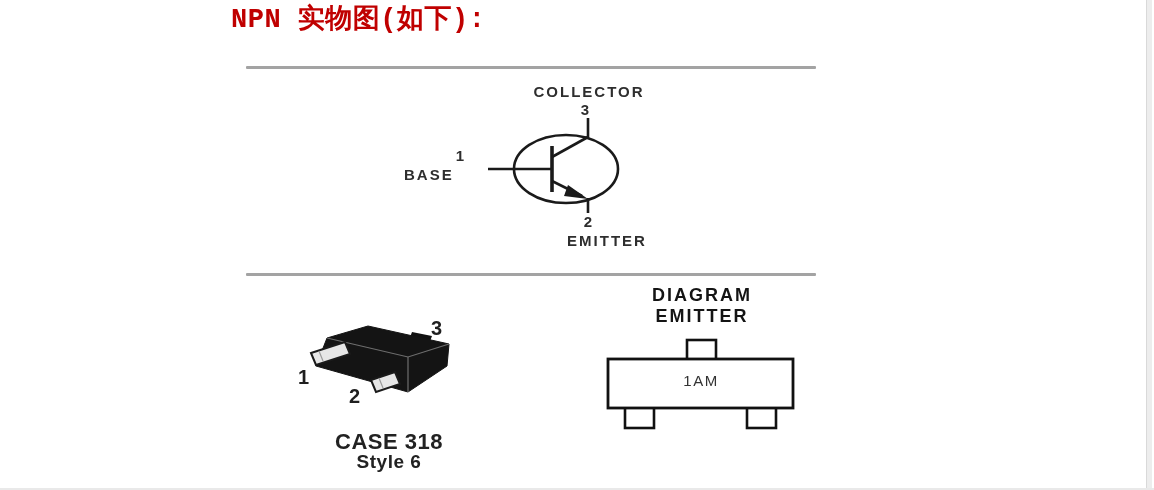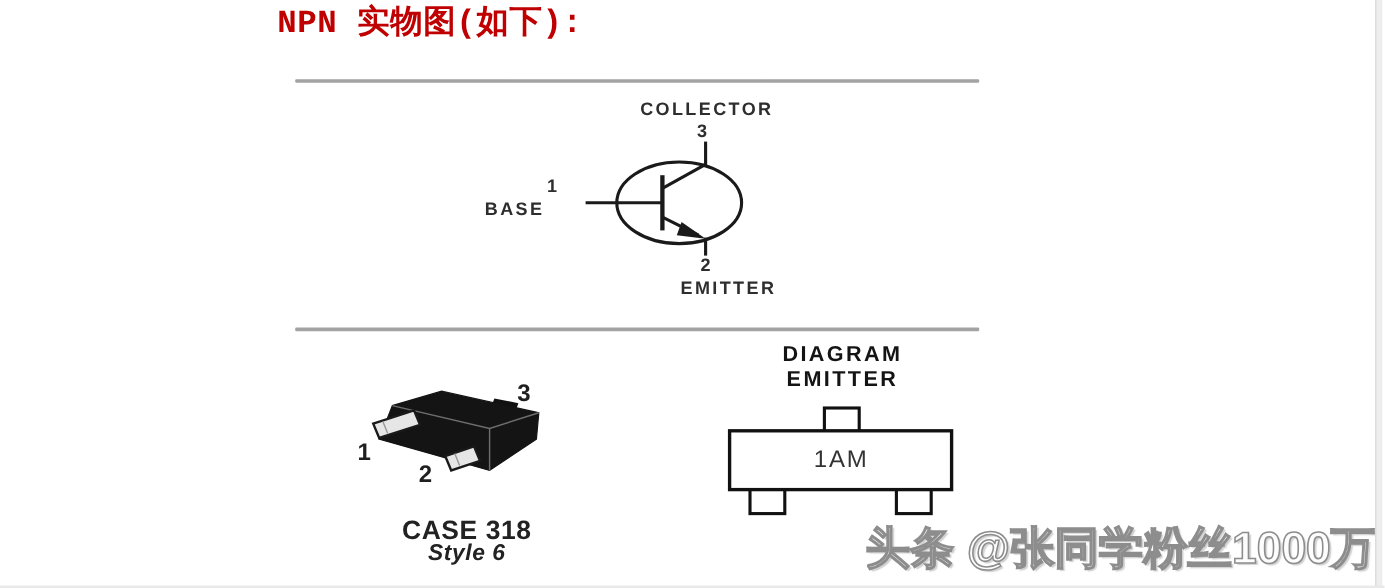--- a/index.html
+++ b/index.html
@@ -35,28 +35,28 @@
   .pkg-pin{position:absolute;color:#1f1f1f;font-weight:700;font-size:20px;line-height:1;letter-spacing:0;}
   .pkg-pin3{left:431px;top:318px;}
   .pkg-pin1{left:298px;top:367px;}
   .pkg-pin2{left:349px;top:386px;}
   .caption{
     position:absolute;left:389px;color:#222222;font-weight:700;
     white-space:nowrap;line-height:1;letter-spacing:0.5px;
   }
   .cap1{top:409px;font-size:20px;}
   .cap2{top:431px;font-size:22px;}
-  .cap3{top:452px;font-size:19px;font-style:italic;font-weight:700;}
+  .cap3{top:452px;font-size:19px;font-weight:700;}
   
   .mk-head{position:absolute;left:702px;color:#141414;font-weight:700;font-size:18px;letter-spacing:2px;line-height:1;white-space:nowrap;}
   .mk1{top:286px;}
   .mk2{top:307px;}
   .mk-code{
     position:absolute;left:701px;top:373px;color:#333333;
-    font-size:20px;font-weight:500;letter-spacing:1.5px;line-height:1;
+    font-size:15px;font-weight:500;letter-spacing:1.5px;line-height:1;
   }
   
   .watermark{
     position:absolute;right:8px;bottom:8px;
     font-size:37px;font-weight:700;white-space:nowrap;
     color:#fdfdfd;
     -webkit-text-stroke:1.3px #8d8d8d;
     text-shadow:2px 2px 1px rgba(120,120,120,0.35);
     letter-spacing:0;
   }
@@ -124,16 +124,15 @@
   <div class="mk-head mk1 center">DIAGRAM</div>
   <div class="mk-head mk2 center">EMITTER</div>
   <svg style="left:600px;top:335px;" width="200" height="100" viewBox="600 335 200 100">
     <rect x="687" y="340" width="29" height="22" fill="#ffffff" stroke="#111111" stroke-width="2.6"></rect>
     <rect x="625" y="405" width="29" height="23" fill="#ffffff" stroke="#111111" stroke-width="2.6"></rect>
     <rect x="747" y="405" width="29" height="23" fill="#ffffff" stroke="#111111" stroke-width="2.6"></rect>
     <rect x="608" y="359" width="185" height="49" fill="#ffffff" stroke="#111111" stroke-width="2.8"></rect>
   </svg>
   <div class="mk-code center">1AM</div>
 
-  <div class="watermark">头条 @张同学粉丝1000万</div>
   <div class="right-edge"></div>
   <div class="bottom-edge"></div>
 </div>
 
 </body></html>

